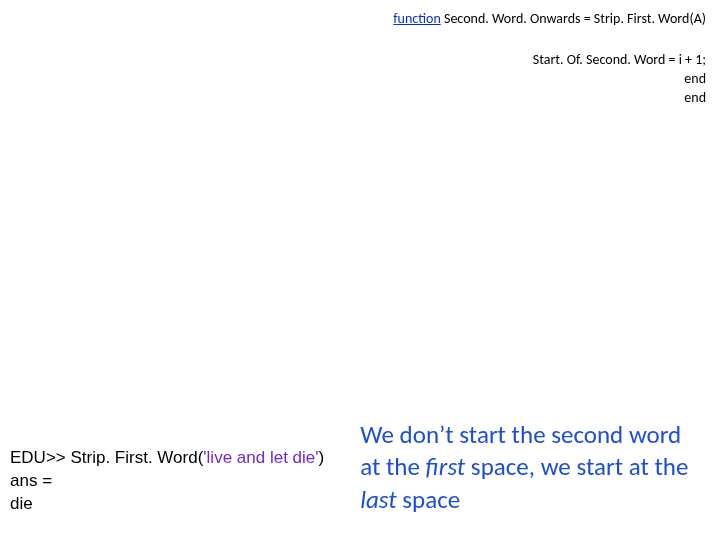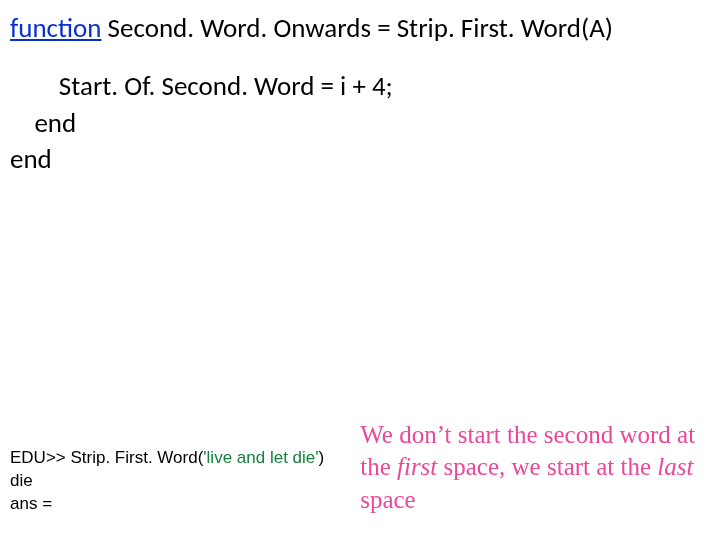--- a/index.html
+++ b/index.html
@@ -12,30 +12,31 @@
     overflow: hidden;
   }
   .slide {
     box-sizing: border-box;
     width: 720px;
     height: 540px;
     padding: 10px 14px 10px 10px;
     position: relative;
   }
   .code-block {
-    font-size: 27px;
+    font-size: 14px;
     line-height: 1.35;
     color: #000;
+    text-align: right;
   }
   .code-block .kw {
     color: #0a2fcf;
     text-decoration: underline;
   }
   .code-line { white-space: pre; }
-  .literal { color: #15803d; }
+  .literal { color: #6d28d9; }
   .section-gap { height: 22px; }
   .small-gap { height: 14px; }
   .bottom {
     position: absolute;
     bottom: 24px;
     left: 10px;
     right: 14px;
     display: flex;
     flex-direction: row;
     align-items: flex-end;
@@ -45,47 +46,46 @@
     font-family: Arial, 'Helvetica Neue', sans-serif;
     font-size: 17px;
     line-height: 1.35;
     color: #000;
     flex: 0 0 auto;
     max-width: 340px;
   }
   .comment {
     font-size: 25px;
     line-height: 1.3;
-    color: #ec4899;
+    color: #1d4ed8;
     flex: 1 1 auto;
-    font-family: Liberation Serif, serif;
   }
   .comment .em { font-style: italic; }
 </style>
 </head>
 <body>
 
 <div class="slide">
 
   <div class="code-block">
     <div class="code-line"><span class="kw">function</span><span> Second. Word. Onwards = Strip. First. Word(A)</span></div>
 
     <div class="section-gap"></div>
 
-    <div class="code-line">        Start. Of. Second. Word = i + 4;</div>
+    <div class="code-line">        Start. Of. Second. Word = i + 1;</div>
     <div class="code-line">    end</div>
     <div class="code-line">end</div>
 
     <div class="small-gap"></div>
 
   </div>
 
   <div class="bottom">
     <div class="repl">
       <div><span>EDU&gt;&gt; Strip. First. Word(</span><span class="literal">'live and let die'</span><span>)</span></div>
+      <div>ans =</div>
       <div>die</div>
-      <div>ans =</div>
     </div>
 
     <div class="comment"><span>We don’t start the second word at the </span><span class="em">first</span><span> space, we start at the </span><span class="em">last</span><span> space</span></div>
   </div>
 
 </div>
 
 </body></html>

